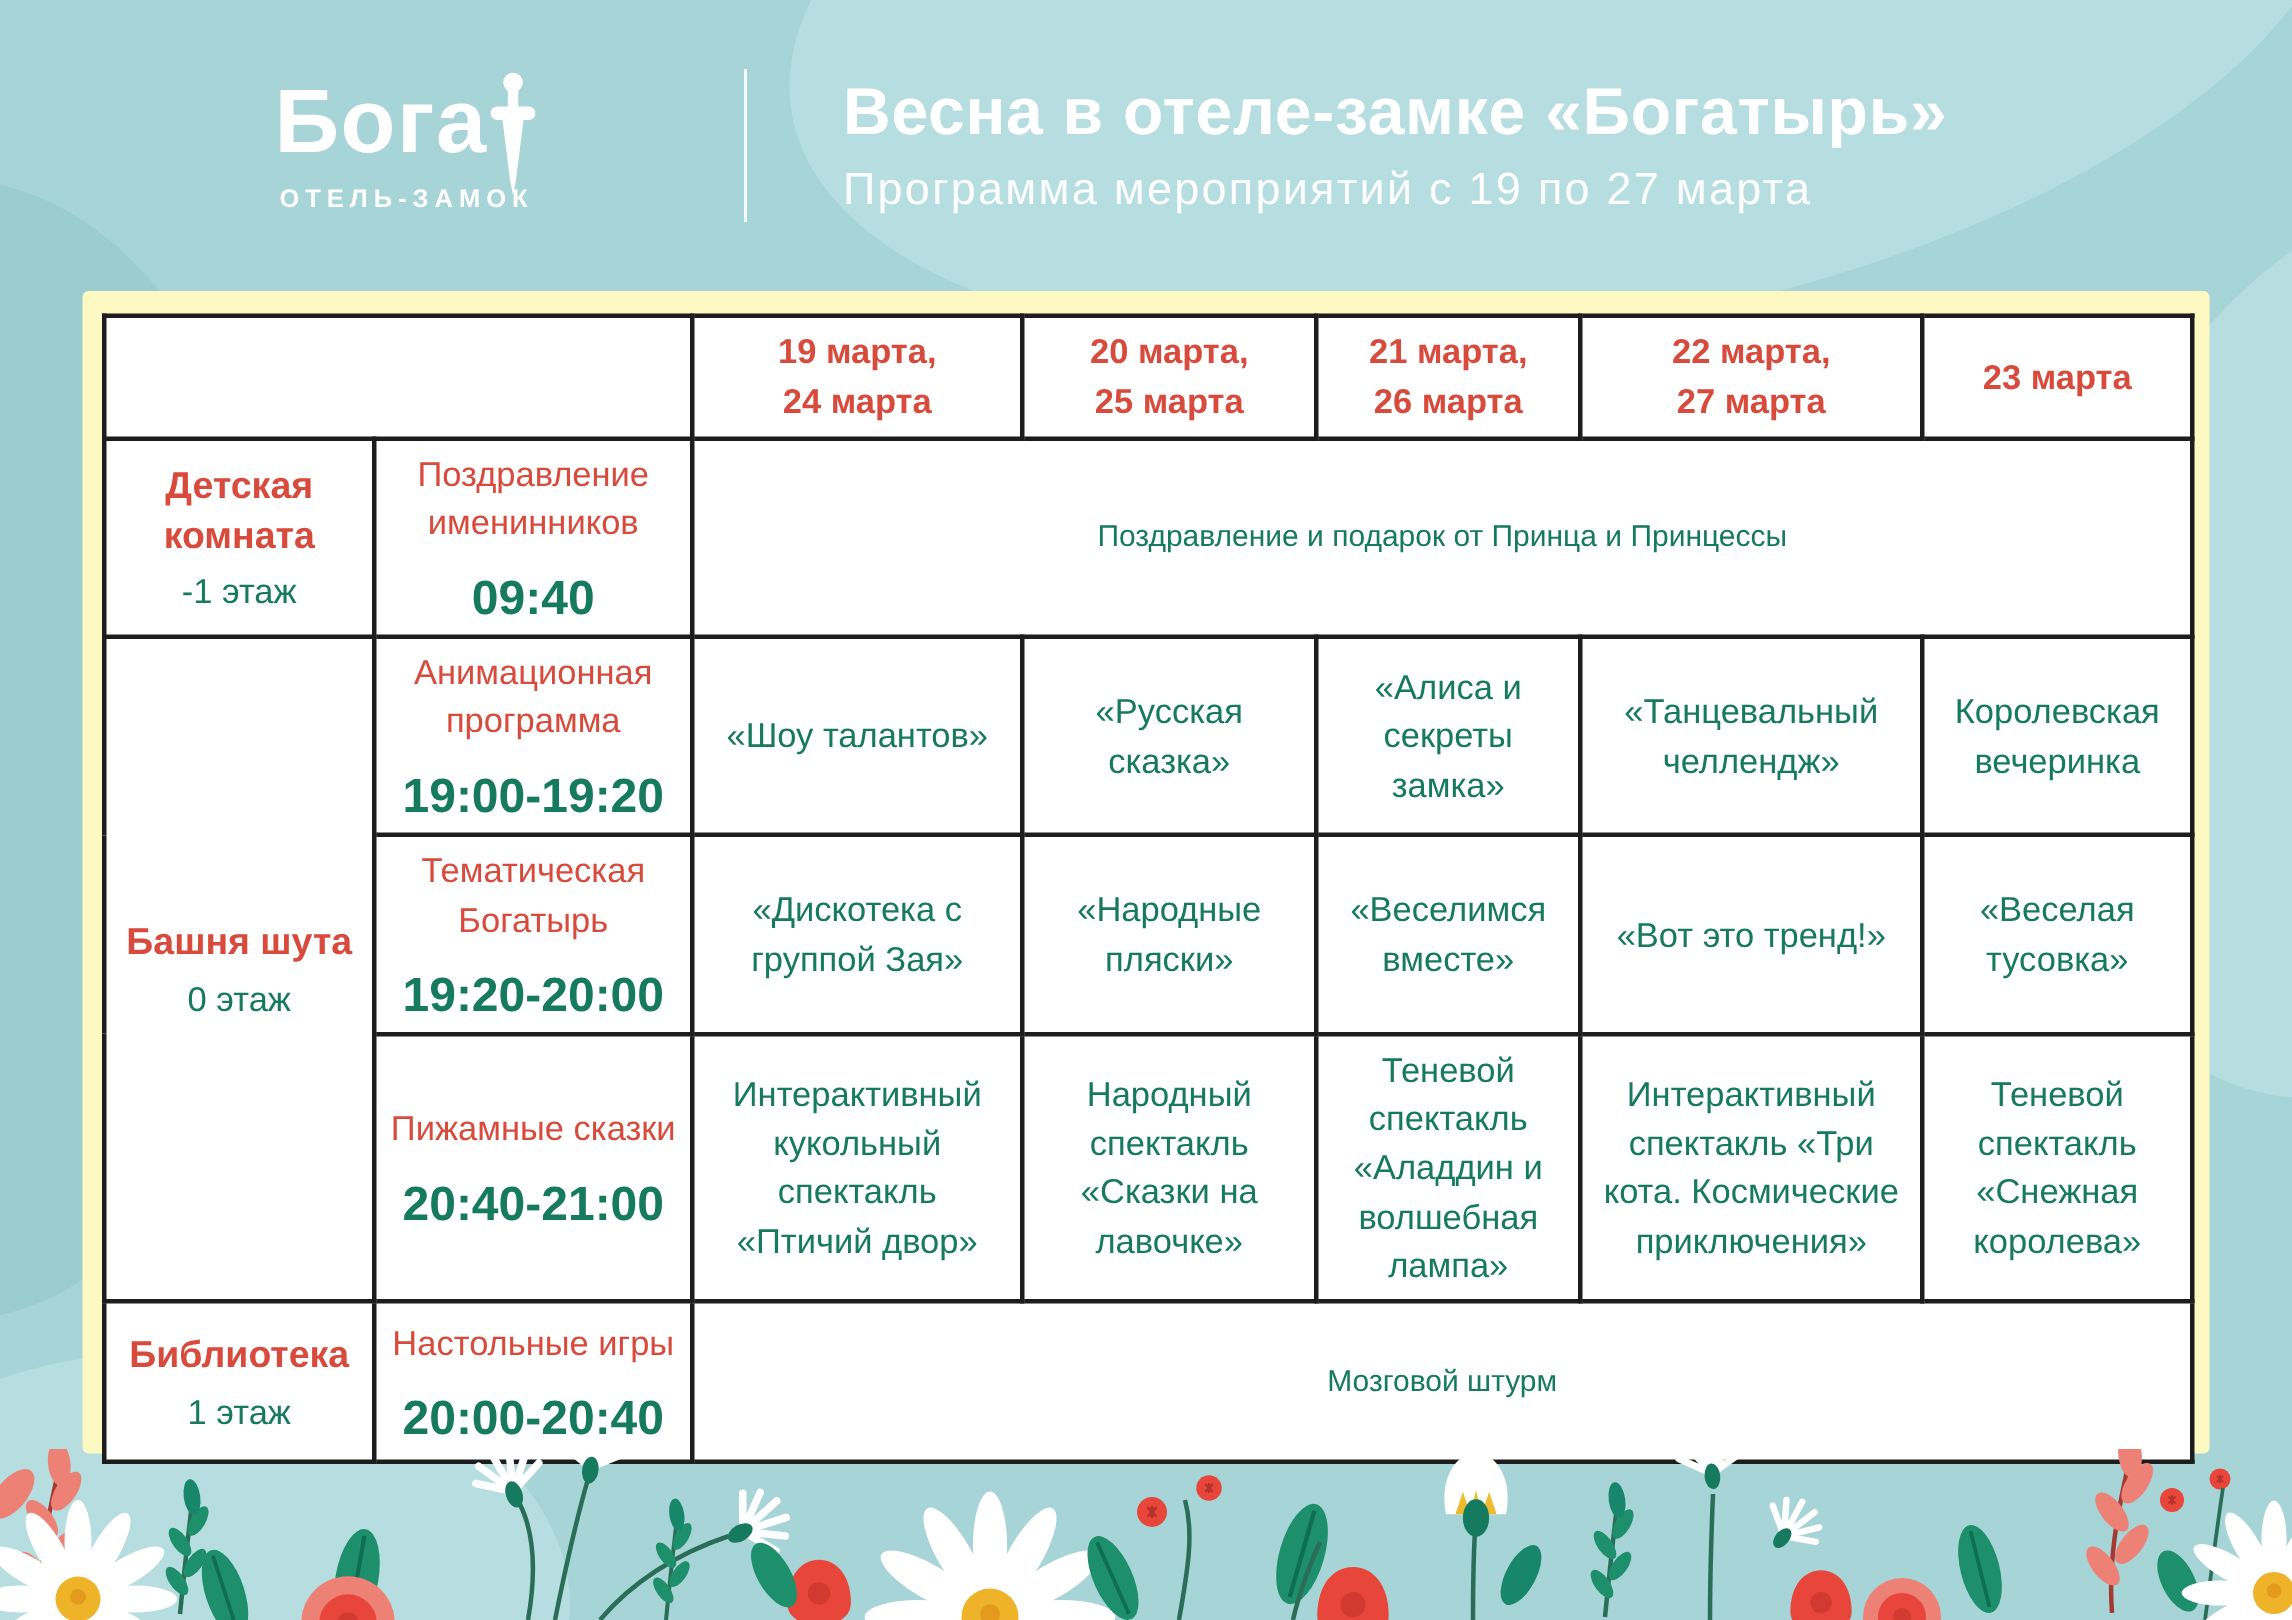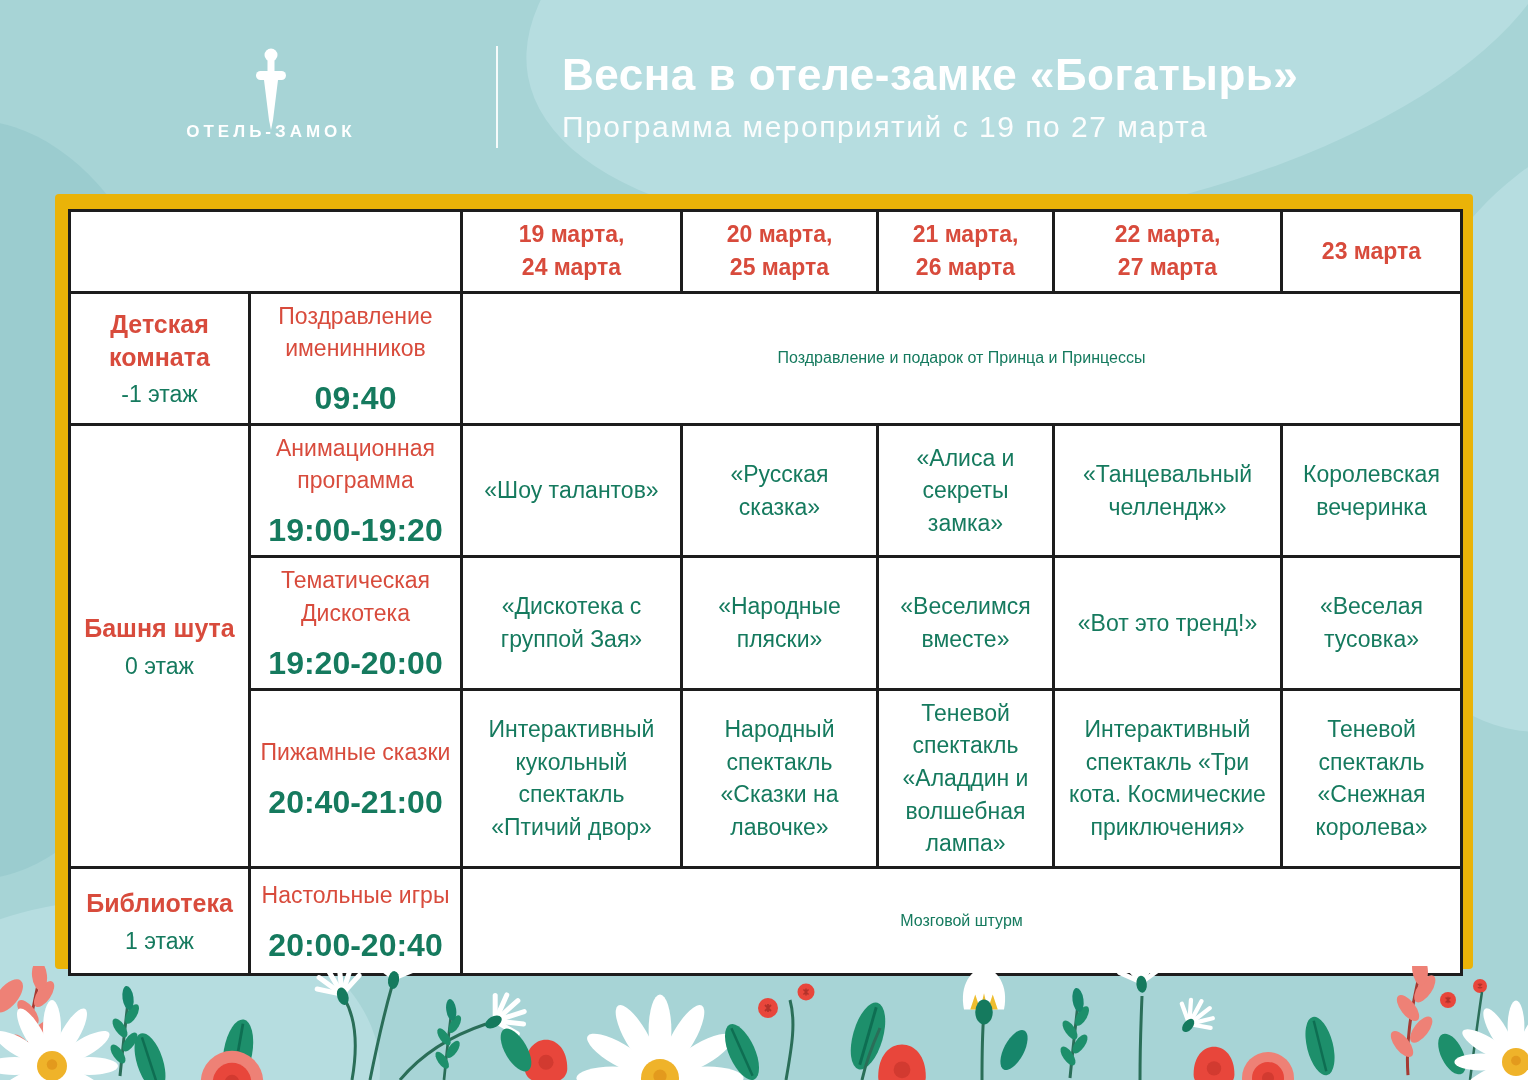--- a/index.html
+++ b/index.html
@@ -37,21 +37,21 @@
   .logo-word span{font-size:60px;font-weight:800;letter-spacing:1px;}
   .sword{width:30px;height:88px;margin:-4px 2px -26px 2px;}
   .logo-sub{font-size:17px;font-weight:700;letter-spacing:4px;margin-top:12px;}
   .divider{width:2px;height:102px;background:rgba(255,255,255,.9);
            margin-left:66px;margin-right:64px;}
   .titles h1{font-size:44px;font-weight:800;letter-spacing:.5px;}
   .titles p{font-size:30px;font-weight:400;letter-spacing:1.5px;margin-top:10px;opacity:.96;}
   
   .panel{
     position:absolute;left:55px;top:194px;width:1418px;height:775px;
-    background:#eab308;border-radius:4px;z-index:1;
+    background:#fef9c3;border-radius:4px;z-index:1;
   }
   table.schedule{
     position:absolute;left:13px;top:15px;width:1392px;
     border-collapse:collapse;table-layout:fixed;
   }
   .schedule td,.schedule th{
     border:3px solid var(--ink);
     text-align:center;vertical-align:middle;
     padding:6px 8px;background:#fff;
   }
@@ -61,35 +61,36 @@
   .r3 td{height:122px;}
   .r4 td{height:175px;}
   .r5 td{height:107px;}
   .date{color:var(--red);font-size:23px;font-weight:700;
         white-space:pre-line;line-height:1.45;}
   .loc-name{color:var(--red);font-size:25px;font-weight:700;line-height:1.3;}
   .floor{color:var(--green);font-size:23px;font-weight:400;margin-top:8px;}
   .prog-name{color:var(--red);font-size:23px;font-weight:400;line-height:1.4;}
   .prog-time{color:var(--green);font-size:32px;font-weight:700;margin-top:16px;}
   .event{color:var(--green);font-size:23px;font-weight:400;line-height:1.42;}
-  .event.merged{font-size:16px;}
+  .event.merged{font-size:20px;}
   
   .floral{position:absolute;left:0;top:966px;width:1528px;height:114px;z-index:2;}
 </style>
 </head>
 <body>
 
 <div class="swirl sw4"></div>
 <div class="swirl sw1"></div>
 <div class="swirl sw2"></div>
 <div class="swirl sw3"></div>
 
 <header class="topbar">
   <div class="logo">
     <div class="logo-word">
+      <span>Бога</span>
       <svg class="sword" viewBox="0 0 30 88">
         <circle cx="15" cy="7" r="6.5" fill="#fff"></circle>
         <rect x="11.5" y="12" width="7" height="12" fill="#fff"></rect>
         <rect x="0" y="23" width="30" height="9" rx="4.5" fill="#fff"></rect>
         <path d="M8,32 L22,32 L17,72 L15,82 L13,72 Z" fill="#fff"></path>
       </svg>
     </div>
     <div class="logo-sub">ОТЕЛЬ-ЗАМОК</div>
   </div>
   <div class="divider"></div>
@@ -144,21 +145,21 @@
         <div class="prog-time">19:00-19:20</div>
       </td>
       <td class="event">«Шоу талантов»</td>
       <td class="event">«Русская сказка»</td>
       <td class="event">«Алиса и секреты замка»</td>
       <td class="event">«Танцевальный челлендж»</td>
       <td class="event">Королевская вечеринка</td>
     </tr>
     <tr class="r3">
       <td>
-        <div class="prog-name">Тематическая Дискотека</div>
+        <div class="prog-name">Тематическая Богатырь</div>
         <div class="prog-time">19:20-20:00</div>
       </td>
       <td class="event">«Дискотека с группой Зая»</td>
       <td class="event">«Народные пляски»</td>
       <td class="event">«Веселимся вместе»</td>
       <td class="event">«Вот это тренд!»</td>
       <td class="event">«Веселая тусовка»</td>
     </tr>
     <tr class="r4">
       <td>

